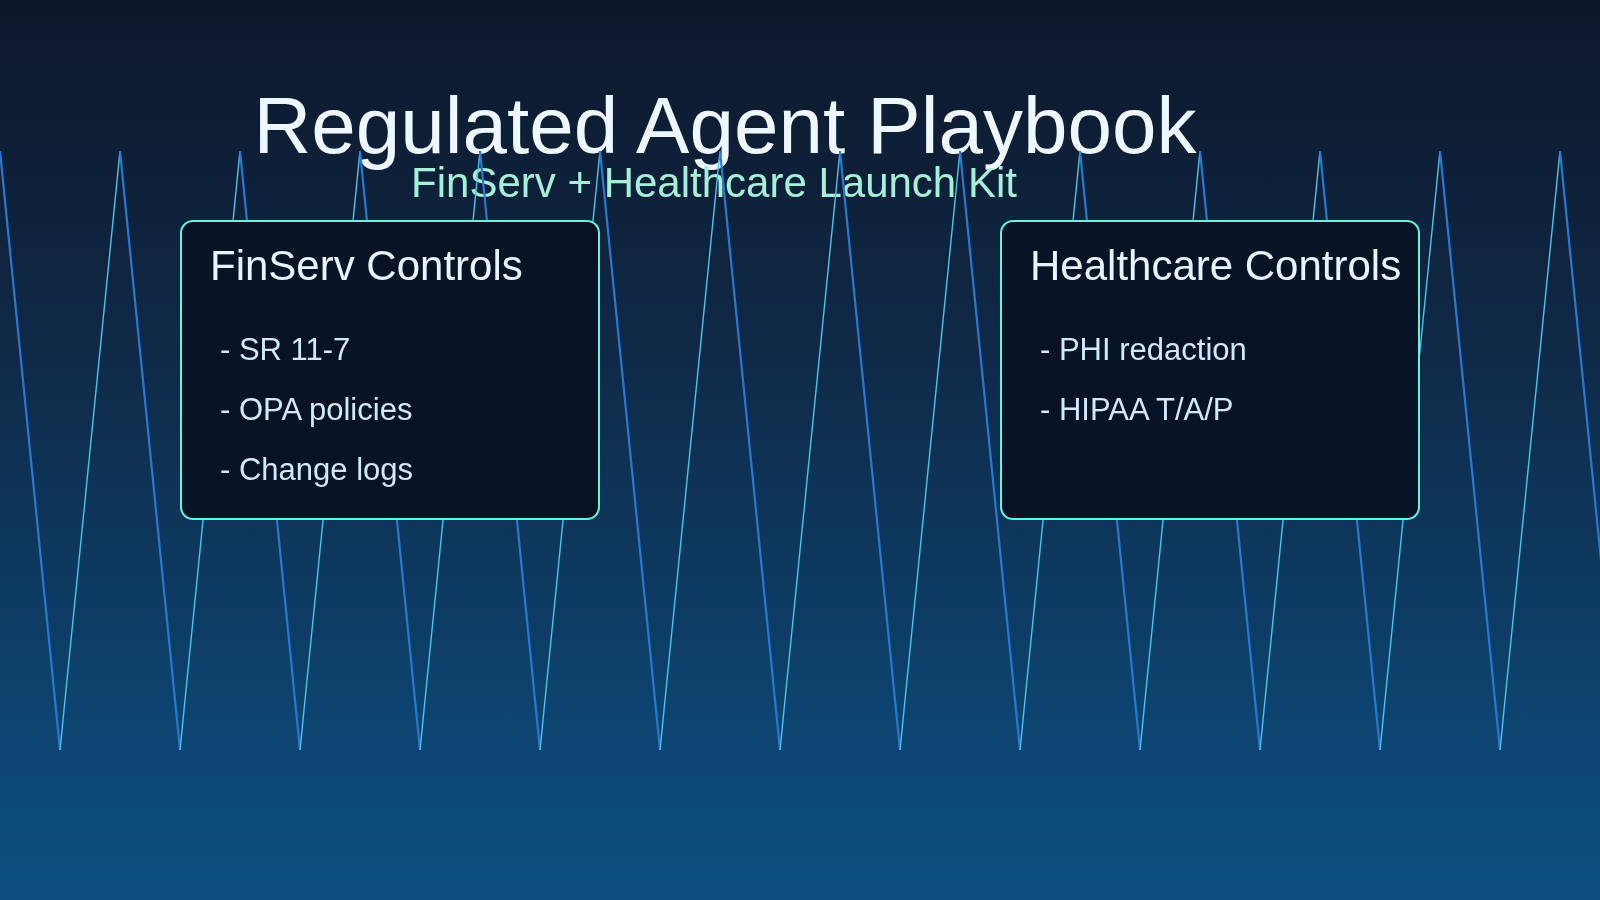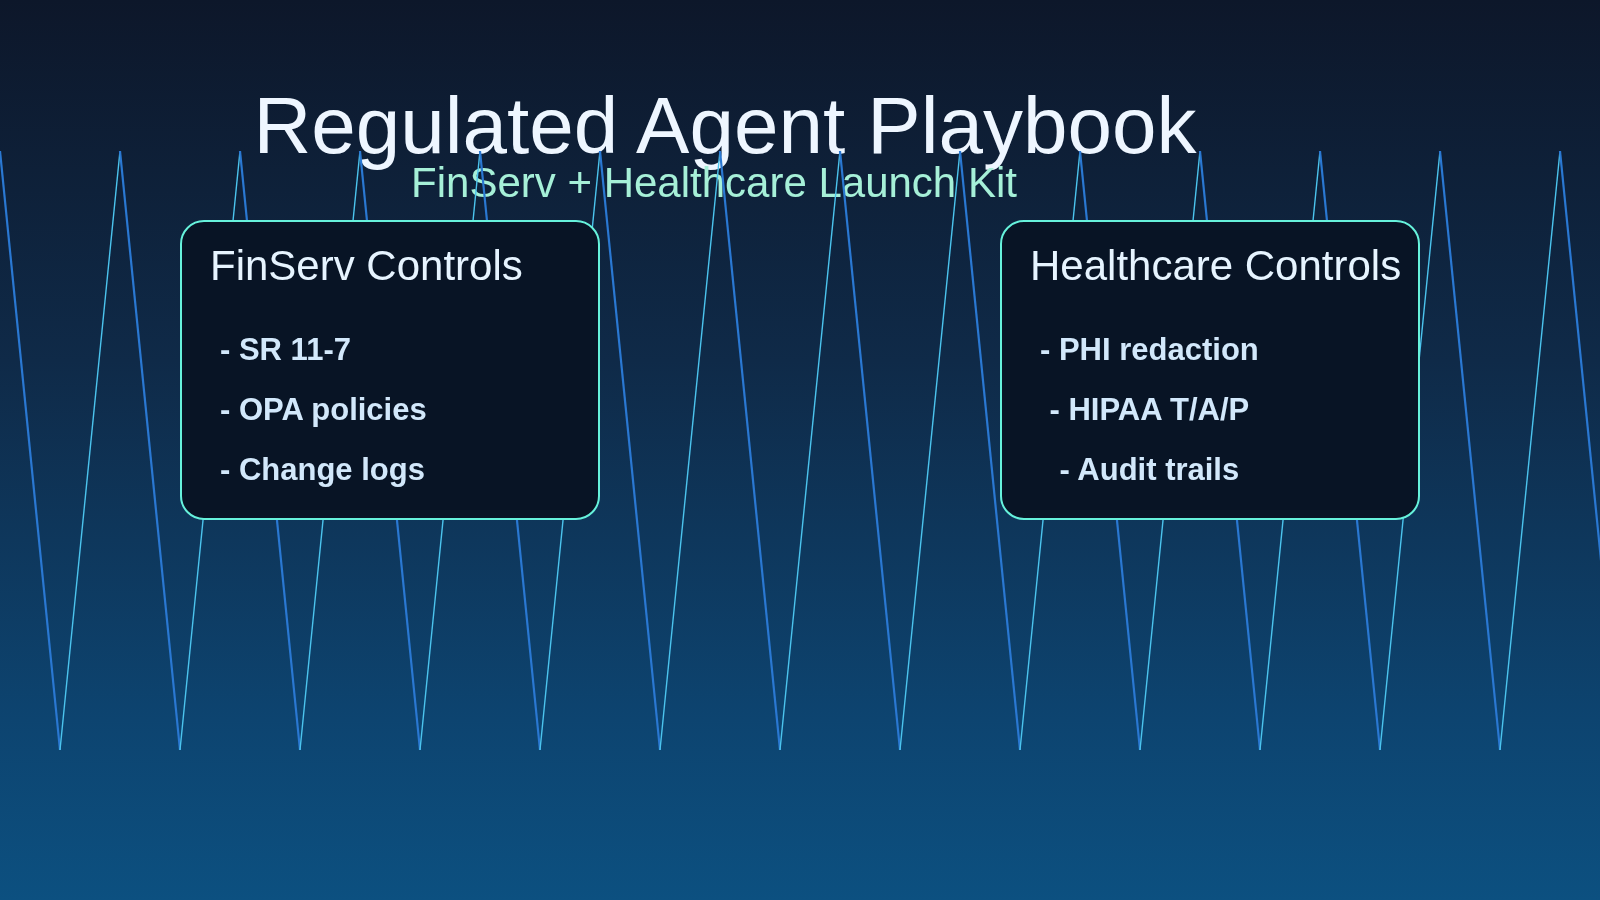--- a/index.html
+++ b/index.html
@@ -14,28 +14,28 @@
       color: #eef6ff; margin: 5px; font-weight: normal;
     }
     .subtitle {
       position: absolute; left: 0; width: 1428px; top: 158px;
       text-align: center; font-size: 42px; line-height: 50px;
       color: #a6f0d8; margin: 0; font-weight: normal;
     }
     svg.zigzag { position: absolute; left: 0; top: 0; }
     .card {
       position: absolute; top: 220px; width: 416px; height: 296px;
-      border: 2px solid #66f2dc; border-radius: 24px;
+      border: 2px solid #66f2dc; border-radius: 13px;
       background: #081425; box-sizing: content-box;
     }
     .card .card-title {
       position: absolute; left: 28px; top: 20px;
       font-size: 42px; line-height: 48px; color: #e6f4ff; white-space: nowrap;
     }
-    .card ul { list-style: none; margin: 0; padding: 0; position: absolute; left: 38px; top: 98px; font-weight: bold; }
+    .card ul { list-style: none; margin: 0; padding: 0; position: absolute; left: 38px; top: 98px; }
     .card li { font-size: 31px; line-height: 60px; color: #d2e8fb; white-space: nowrap; }
   </style>
 </head>
 <body>
 
 <h1 class="title">Regulated Agent Playbook</h1>
 <h2 class="subtitle">FinServ + Healthcare Launch Kit</h2>
 
 <svg class="zigzag" width="1600" height="900" viewBox="0 0 1600 900" id="zigzag">
     <line x1="0" y1="151" x2="60" y2="750" stroke="#2a78d2" stroke-width="2.2"></line>
@@ -70,20 +70,19 @@
 
 <div class="card" style="left:180px;">
   <div class="card-title">FinServ Controls</div>
   <ul>
     <li>- SR 11-7</li>
     <li>- OPA policies</li>
     <li>- Change logs</li>
   </ul>
 </div>
 
-<div class="card" style="left:1000px;text-align:center;">
+<div class="card" style="left:1000px;">
   <div class="card-title">Healthcare Controls</div>
   <ul>
     <li>- PHI redaction</li>
     <li>- HIPAA T/A/P</li>
-    <li>- Audit trails</li>
   </ul>
 </div>
 
 </body></html>

